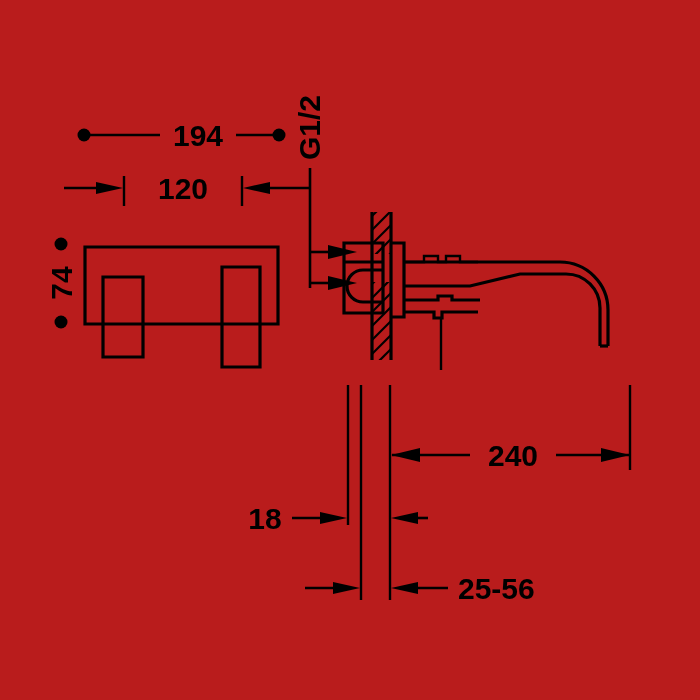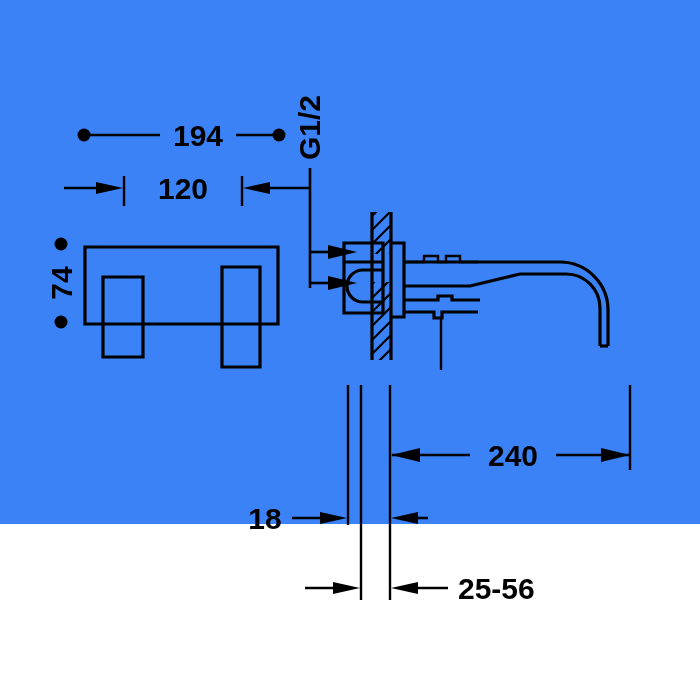--- a/index.html
+++ b/index.html
@@ -9,22 +9,22 @@
   }
   body {
     width: 700px;
     height: 700px;
     overflow: hidden;
     font-family: "Liberation Sans", sans-serif;
   }
   #drawing-root {
     position: relative;
     width: 700px;
-    height: 524px;
-    background: #3b82f6;
+    height: 700px;
+    background: #b91c1c;
     text-decoration: underline;
   }
   svg#technical-drawing {
     display: block;
     width: 700px;
     height: 700px;
   }
   .dim-text {
     font-family: "Liberation Sans", sans-serif;
     font-weight: bold;

